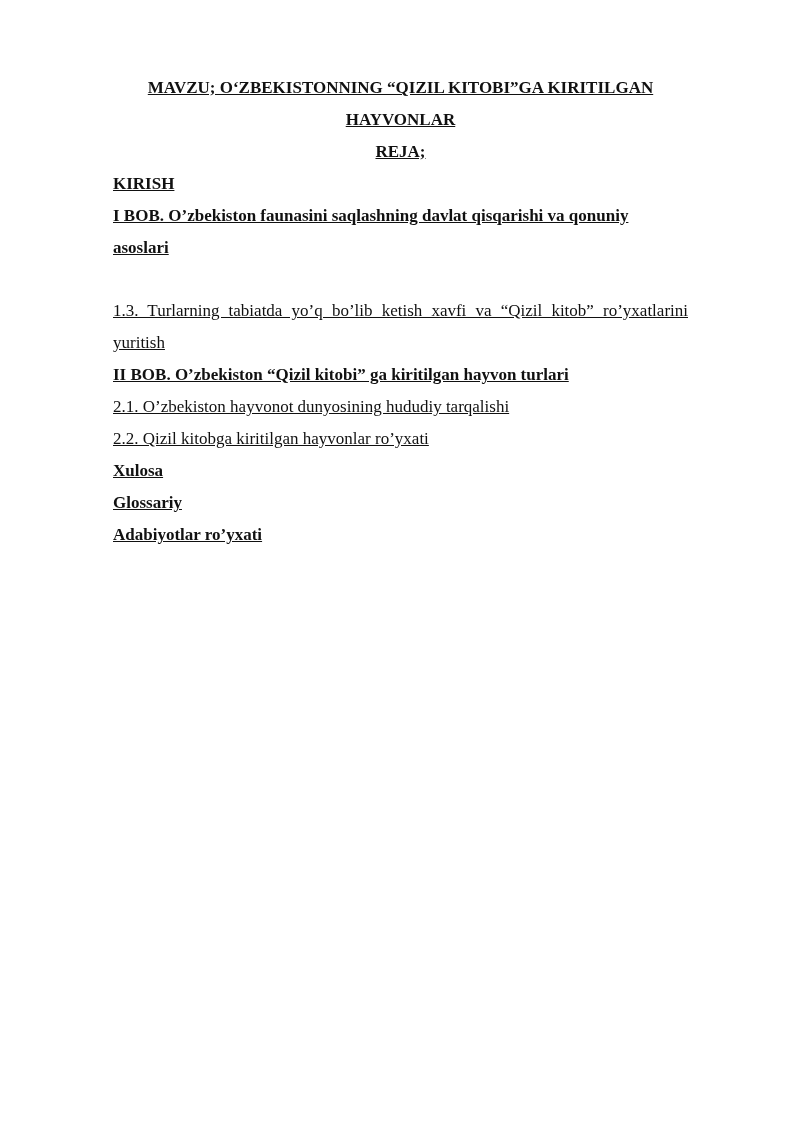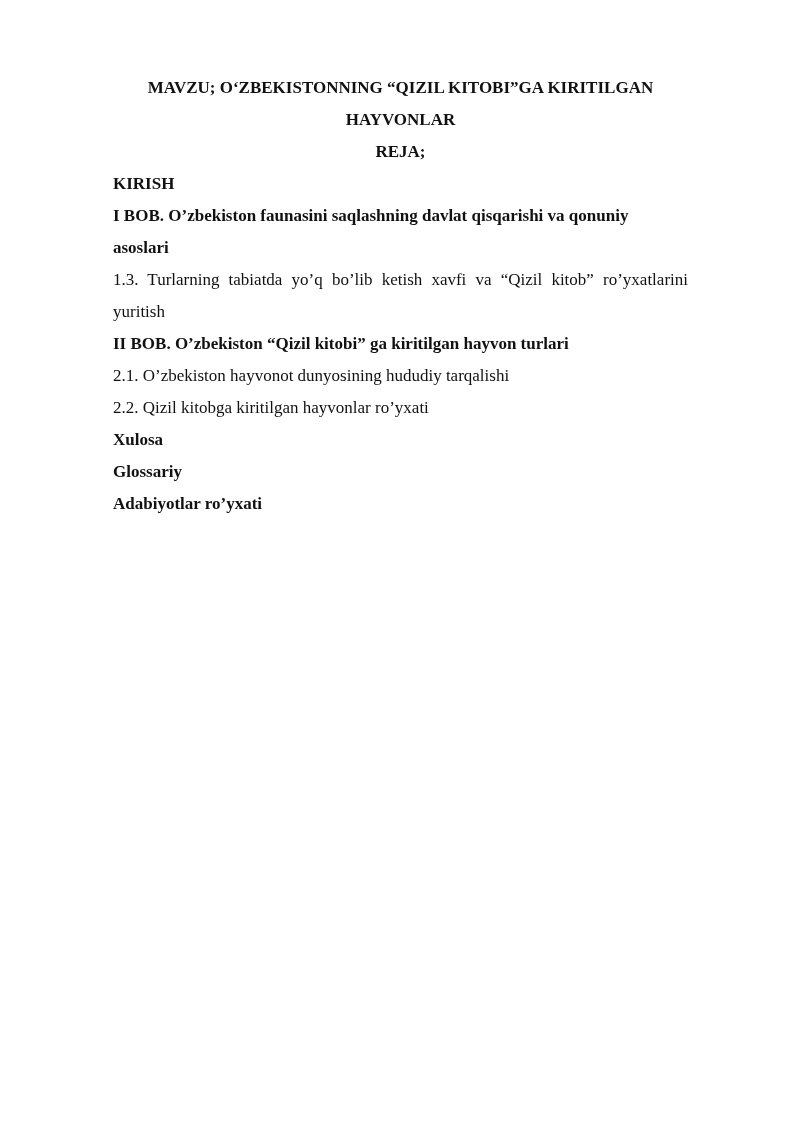--- a/index.html
+++ b/index.html
@@ -13,33 +13,35 @@
     position: relative;
     overflow: hidden;
     font-family: "Liberation Serif", "DejaVu Serif", serif;
     color: #111111;
   }
   .page {
     position: absolute;
     left: 113px;
     top: 72px;
     width: 575px;
+    text-decoration: underline;
   }
   .line {
     font-size: 17px;
     line-height: 32px;
     height: 32px;
     white-space: nowrap;
   }
   .center { text-align: center; }
   .bold { font-weight: bold; }
   .justify {
     text-align: justify;
     text-align-last: justify;
     white-space: normal;
+    margin-top: 31px;
   }
   .num {
     display: inline-block;
     width: 46px;
   }
 </style>
 </head>
 <body>
 
 <div class="page">

